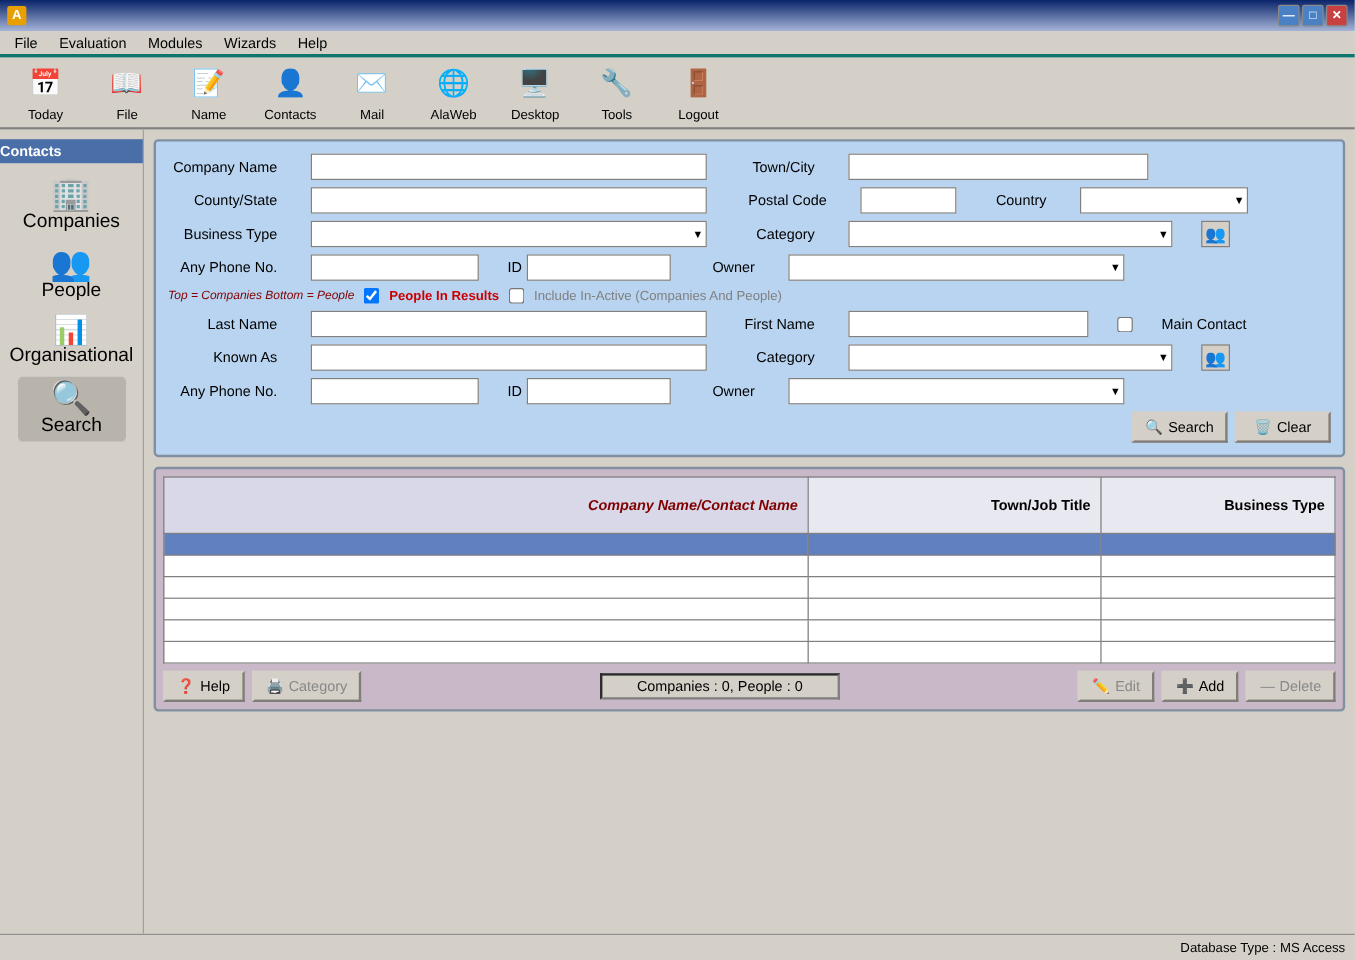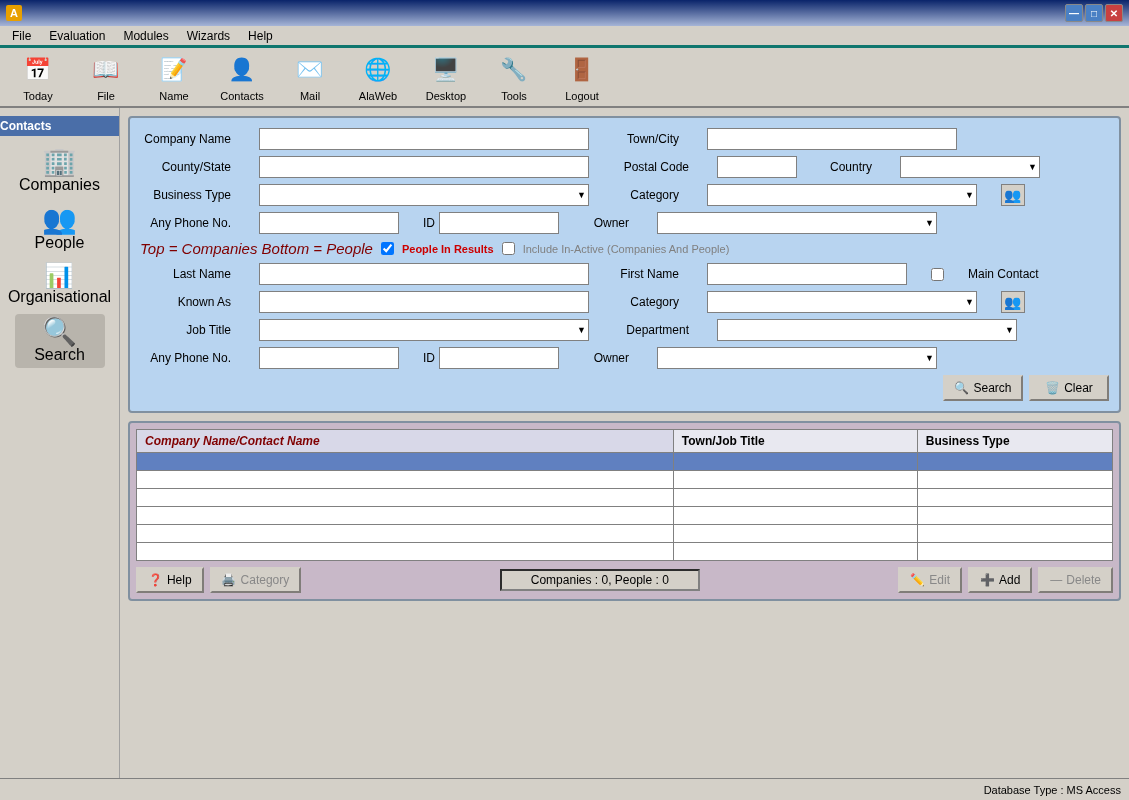--- a/index.html
+++ b/index.html
@@ -212,21 +212,21 @@
     .divider-row {
       display: flex;
       align-items: center;
       margin-bottom: 6px;
       gap: 6px;
       font-size: 11px;
     }
     .divider-label {
       color: #800000;
       font-style: italic;
-      font-size: 15px;
+      font-size: 10px;
     }
     .divider-checkbox {
       margin: 0 2px;
     }
     .people-label {
       color: #cc0000;
       font-weight: bold;
       font-size: 11px;
     }
     .inactive-label {
@@ -266,24 +266,24 @@
 
     
     #results-table {
       width: 100%;
       border-collapse: collapse;
       border: 1px solid #808080;
     }
     #results-table th {
       background: #e8e8f0;
       border: 1px solid #808080;
-      padding: 4px 8px;
+      padding: 16px 8px;
       font-size: 12px;
       font-weight: bold;
-      text-align: left;
+      text-align: right;
     }
     #results-table th.company-col {
       font-style: italic;
       color: #800000;
       background: #d8d8e8;
     }
     #results-table td {
       border: 1px solid #808080;
       padding: 3px 6px;
       font-size: 12px;
@@ -517,34 +517,20 @@
         <input class="form-input form-input-wide" type="text" value="" style="">
         <span class="form-label" style="min-width:70px;">Category</span>
         <div class="select-wrapper">
           <select class="form-select" style="width:270px;">
             <option value=""></option>
           </select>
         </div>
         <button class="icon-btn">👥</button>
       </div>
 
-      <div class="form-row">
-        <span class="form-label">Job Title</span>
-        <div class="select-wrapper">
-          <select class="form-select select-wide">
-            <option value=""></option>
-          </select>
-        </div>
-        <span class="form-label" style="min-width:80px;">Department</span>
-        <div class="select-wrapper">
-          <select class="form-select" style="width:300px;">
-            <option value=""></option>
-          </select>
-        </div>
-      </div>
 
       <div class="form-row">
         <span class="form-label">Any Phone No.</span>
         <input class="form-input" style="width: 140px;" type="text" value="">
         <div class="id-section">
           <span class="id-label">ID</span>
           <input class="form-input" style="width: 120px;" type="text" value="">
         </div>
         <span class="form-label" style="min-width:50px;">Owner</span>
         <div class="select-wrapper">

